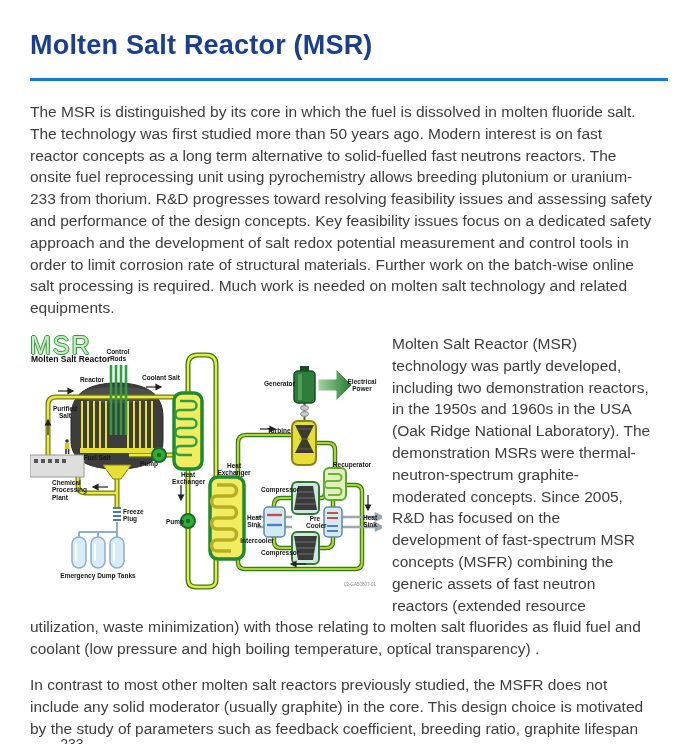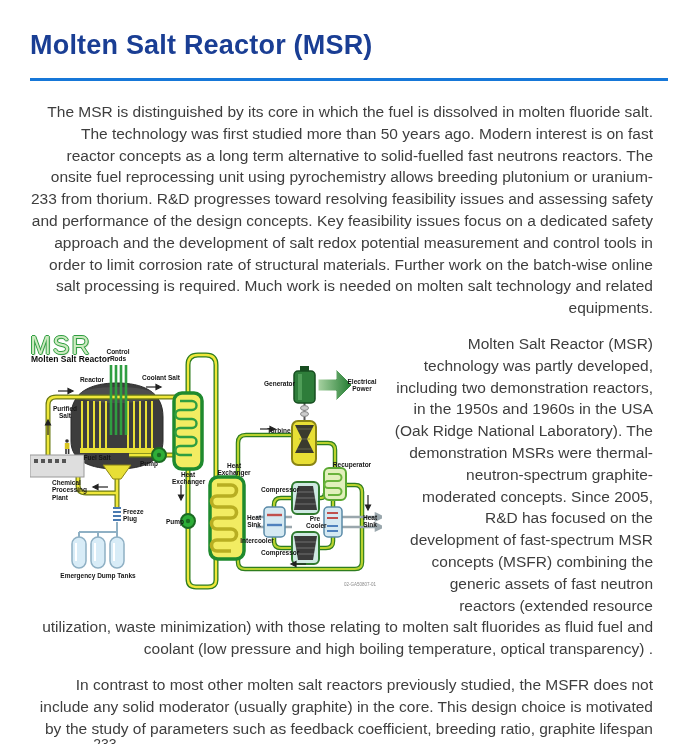--- a/index.html
+++ b/index.html
@@ -13,21 +13,21 @@
     margin:30px 0 12px 0;
     font-size:27px;font-weight:bold;letter-spacing:.2px;
     color:#1a3e94;
   }
   .title-rule{
     height:3px;background:#1677d8;border:none;
     margin:17px 0 20px 0;
   }
   p.body-text{
     font-size:15.5px;line-height:21.8px;margin:0 15px 14px 0;
-    text-align:right;hyphens:auto;-webkit-hyphens:auto;
+    text-align:left;hyphens:auto;-webkit-hyphens:auto;
   }
   sup{font-size:14px;line-height:0;}
   .clearfix::after{content:"";display:block;clear:both;}
 
   
   .figure{
     float:left;position:relative;
     width:352px;height:264px;
     margin:2px 10px 2px 0;
   }

